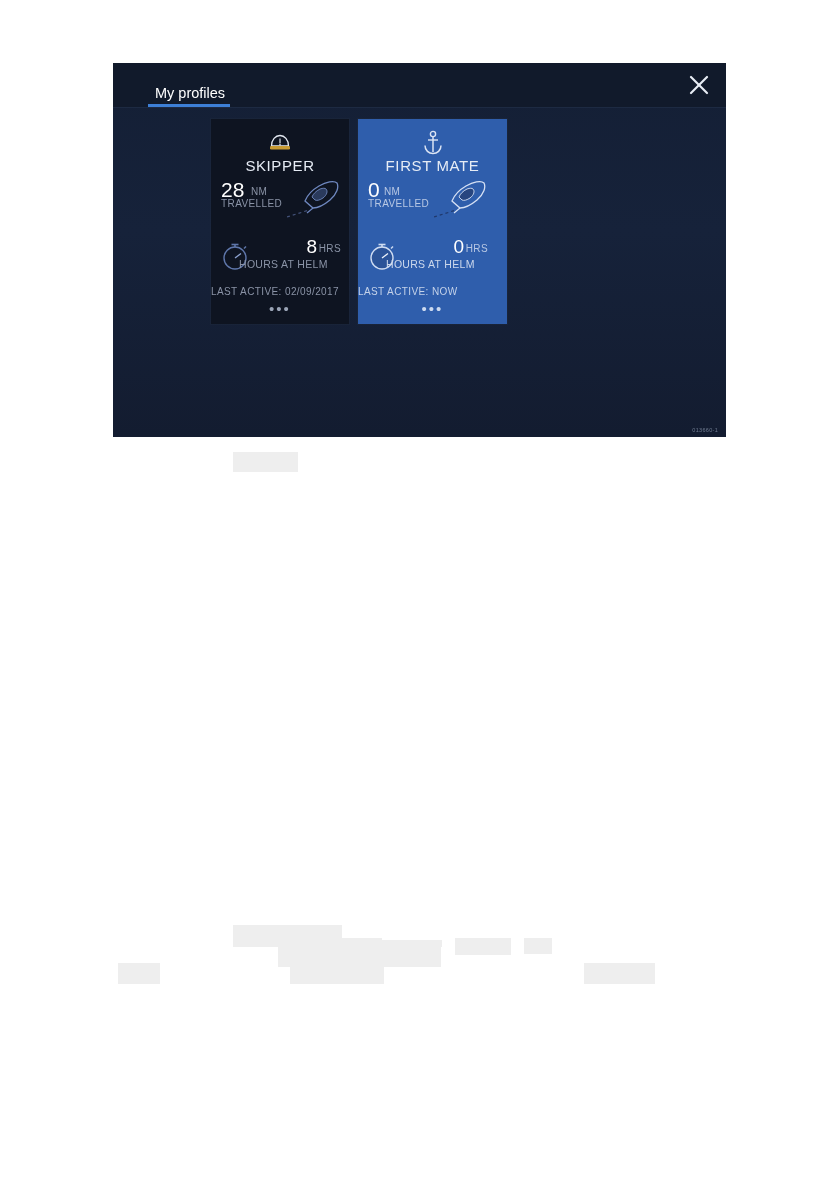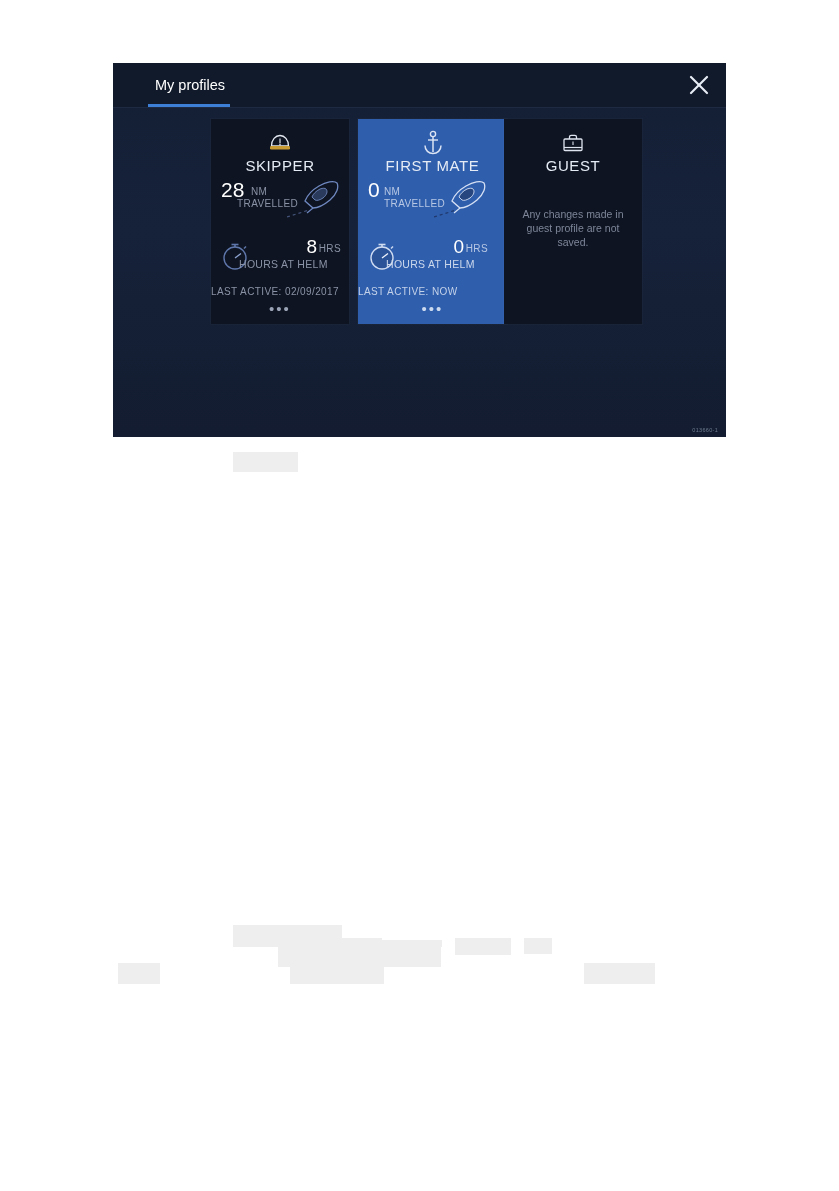--- a/index.html
+++ b/index.html
@@ -37,21 +37,21 @@
     border-bottom: 1px solid #1d2a42;
   }
 
   .tab {
     position: absolute;
     top: 0;
     height: 44px;
     line-height: 44px;
     font-size: 14.5px;
     color: #c9d3e2;
-    padding: 0 4px;
+    padding: 8px 4px;
     cursor: pointer;
     white-space: nowrap;
   }
   .tab.t0 { left: 38px; color: #ffffff; }
   .tab.t1 { left: 184px; color: #d4dbe6; }
 
   .tab-underline {
     position: absolute;
     left: 35px;
     top: 41px;
@@ -132,21 +132,21 @@
   .stat-dist .unit {
     position: absolute;
     top: 7px;
     font-size: 10px;
     letter-spacing: 0.4px;
     color: #8a93a6;
   }
   .card.c1 .stat-dist .unit { color: #b8c8e4; }
   .stat-dist .lbl {
     position: absolute;
-    left: 18px;
+    left: 2px;
     top: 19px;
     font-size: 10px;
     letter-spacing: 0.4px;
     color: #8a93a6;
   }
   .card.c1 .stat-dist .lbl { color: #b8c8e4; }
 
   .boat {
     position: absolute;
     right: -4px;
@@ -376,32 +376,20 @@
           </svg>
           <span class="num">0</span>
           <span class="unit">HRS</span>
           <span class="lbl">HOURS AT HELM</span>
         </div>
 
         <div class="last-active">LAST ACTIVE: NOW</div>
         <div class="dots-menu">•••</div>
       </div>
 
-      <div class="card c2">
-        <div class="card-icon">
-          <svg width="26" height="24" viewBox="0 0 26 24" aria-hidden="true">
-            <path d="M9.5 8 L9.5 6 C9.5 5 10.2 4.4 11.2 4.4 L14.8 4.4 C15.8 4.4 16.5 5 16.5 6 L16.5 8" fill="none" stroke="#dfe5f0" stroke-width="1.3"></path>
-            <rect x="4" y="8" width="18" height="11.5" rx="1" fill="none" stroke="#dfe5f0" stroke-width="1.3"></rect>
-            <line x1="4" y1="16.5" x2="22" y2="16.5" stroke="#dfe5f0" stroke-width="1.2"></line>
-            <line x1="13" y1="10.5" x2="13" y2="14" stroke="#dfe5f0" stroke-width="1.1"></line>
-          </svg>
-        </div>
-        <div class="card-title">GUEST</div>
-        <div class="guest-note">Any changes made in guest profile are not saved.</div>
-      </div>
 
     </div>
 
 
     <div class="doc-code">013660-1</div>
   </div>
 
   <div id="redaction-layer">
       <div class="redact" style="left: 233px; top: 452px; width: 65px; height: 20px;"></div>
       <div class="redact" style="left: 233px; top: 925px; width: 109px; height: 22px;"></div>

